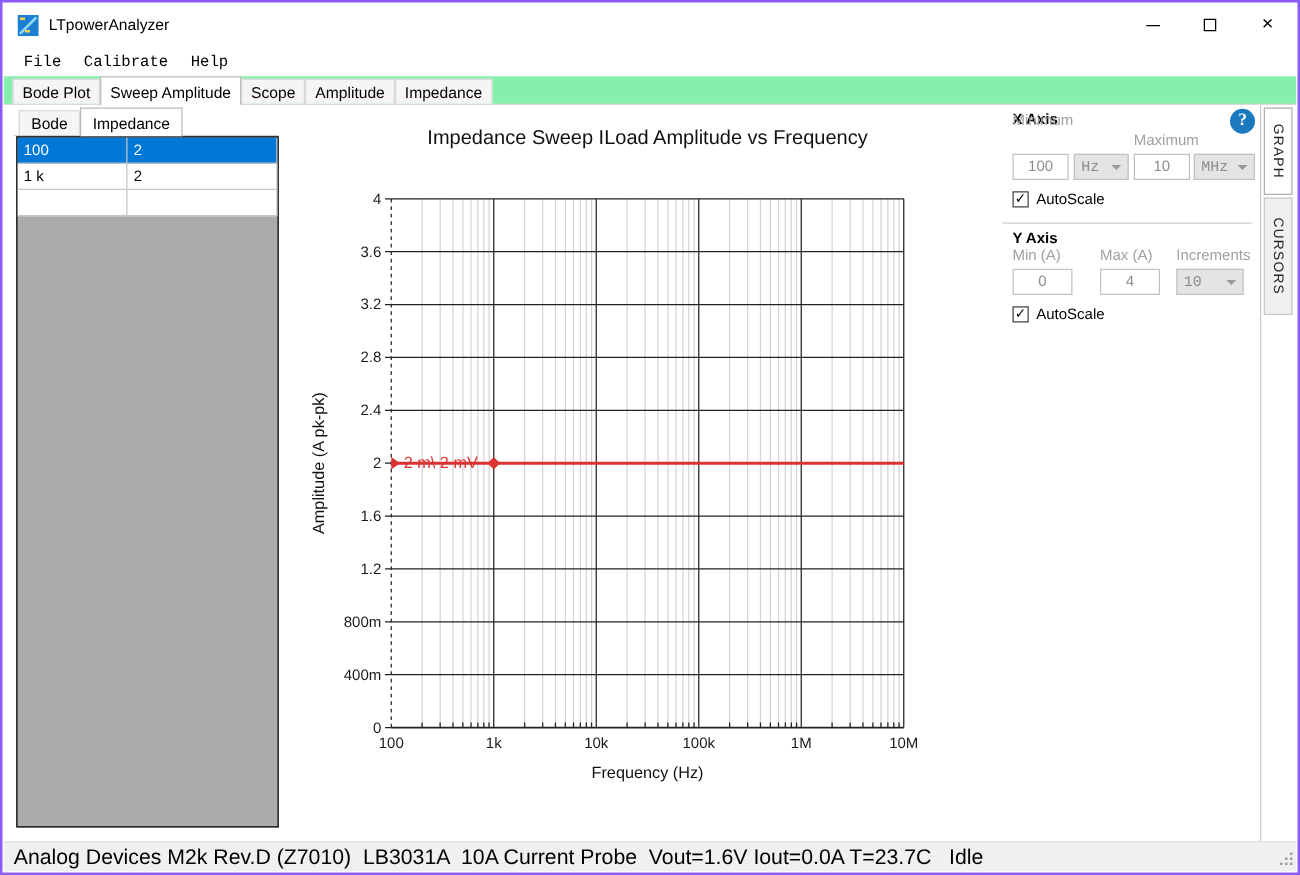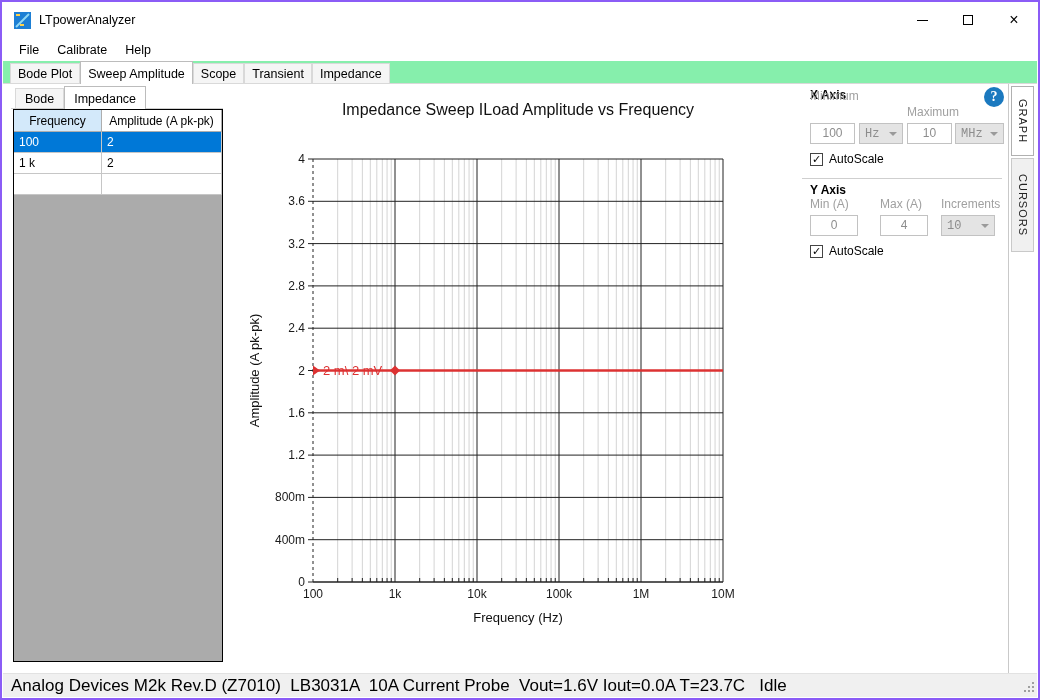--- a/index.html
+++ b/index.html
@@ -12,21 +12,21 @@
   .app-icon{margin-left:11px;width:17px;height:17px;flex:0 0 auto;}
   .app-title{margin-left:8px;font-size:12.5px;}
   .win-controls{margin-left:auto;display:flex;height:100%;}
   .win-btn{width:46px;height:100%;display:flex;align-items:center;justify-content:center;}
   .min-glyph{width:11px;height:1px;background:#000;display:block;}
   .max-glyph{width:10px;height:10px;border:1px solid #000;display:block;}
   .close-glyph{font-size:16px;line-height:1;}
 
   
   .menubar{position:absolute;left:1px;top:36px;right:1px;height:23px;display:flex;align-items:center;font-size:12.5px;background:#fff;}
-  .menu-item{padding:3px 9px;}
+  .menu-item{padding:3px 9px;font-family:Liberation Mono, monospace;}
   .menu-item:first-child{margin-left:7px;}
 
   
   .maintab-strip{position:absolute;left:1px;top:59px;right:1px;height:23px;border-bottom:1px solid #d9d9d9;
                  padding-left:7px;display:flex;align-items:flex-end;background:#86efac;}
   .maintab{position:relative;font-size:12.5px;padding:3px 7px;background:#f5f5f5;border:1px solid #d9d9d9;border-bottom:none;height:20px;white-space:nowrap;}
   .maintab.selected{background:#fff;border:1px solid #bcbcbc;border-bottom:none;height:23px;padding-top:5px;z-index:2;margin-bottom:-1px;}
 
   
   .content{position:absolute;left:1px;top:82px;right:1px;bottom:25px;background:#fff;}
@@ -117,36 +117,32 @@
   <div class="menubar">
     <span class="menu-item">File</span>
     <span class="menu-item">Calibrate</span>
     <span class="menu-item">Help</span>
   </div>
 
   <div class="maintab-strip">
     <div class="maintab">Bode Plot</div>
     <div class="maintab selected">Sweep Amplitude</div>
     <div class="maintab">Scope</div>
-    <div class="maintab">Transient</div>
+    <div class="maintab">Amplitude</div>
     <div class="maintab">Impedance</div>
   </div>
 
   <div class="content">
 
     <div class="subtab-strip">
       <div class="subtab">Bode</div>
       <div class="subtab selected">Impedance</div>
     </div>
 
     <div class="data-table">
-      <div class="tr header">
-        <div class="cell col-a th hl">Frequency</div>
-        <div class="cell col-b th">Amplitude (A pk-pk)</div>
-      </div>
       <div class="tr selected">
         <div class="cell col-a td">100</div>
         <div class="cell col-b td">2</div>
       </div>
       <div class="tr">
         <div class="cell col-a td">1 k</div>
         <div class="cell col-b td">2</div>
       </div>
       <div class="tr">
         <div class="cell col-a td"></div>

